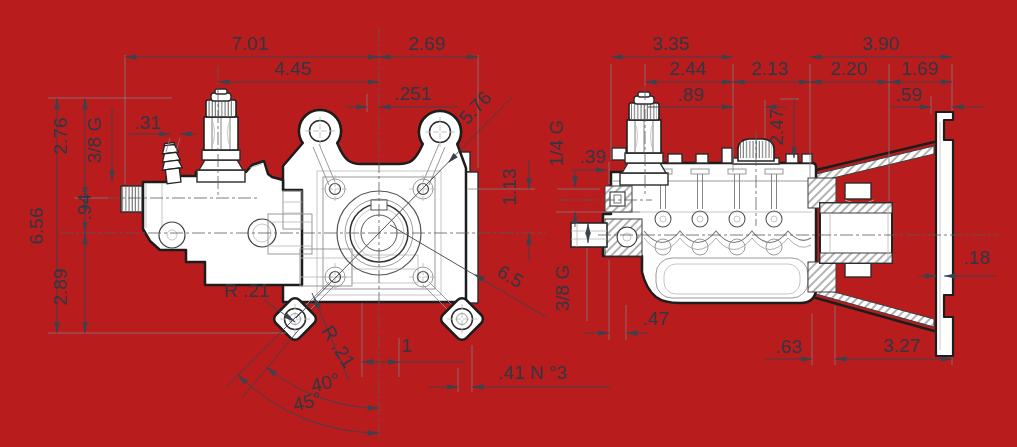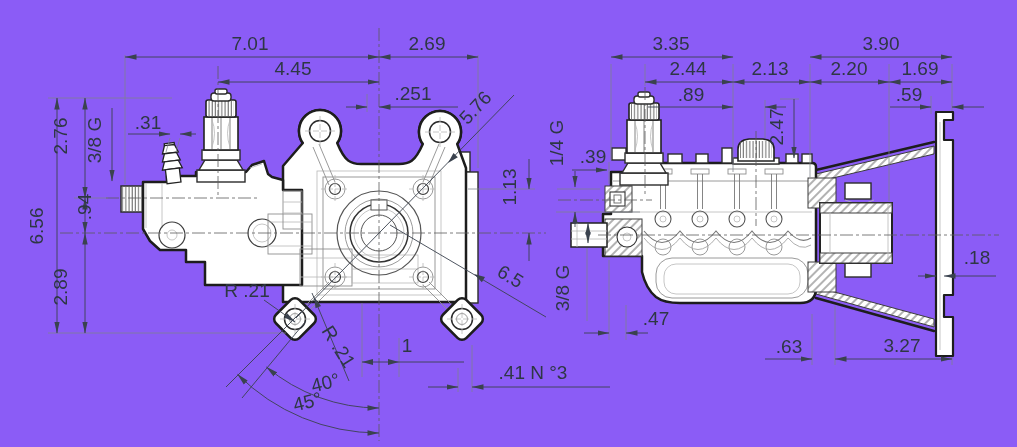--- a/index.html
+++ b/index.html
@@ -1,16 +1,16 @@
 <!DOCTYPE html>
 <html><head>
 <meta charset="utf-8">
 <style>
   html,body{margin:0;padding:0;background:#fff;}
-  .stage{position:relative;width:1017px;height:447px;background:#8b5cf6;overflow:hidden;
+  .stage{position:relative;width:1017px;height:447px;background:#b91c1c;overflow:hidden;
          font-family:"Liberation Sans", sans-serif;}
   svg{display:block;}
   
   .oT  {stroke:#1d1d1d;stroke-width:2.5;fill:#fff;stroke-linejoin:round;}
   .oTl {stroke:#1d1d1d;stroke-width:2.5;fill:none;stroke-linecap:round;}
   .oT2 {stroke:#1d1d1d;stroke-width:2.2;fill:#fff;stroke-linejoin:round;}
   .oM  {stroke:#3c3c3c;stroke-width:1.2;fill:none;}
   .oMf {stroke:#2c2c2c;stroke-width:1.4;fill:#fff;}
   .oL  {stroke:#8f8f8f;stroke-width:0.9;fill:none;}
   .oLL {stroke:#b8b8b8;stroke-width:0.8;fill:none;}

